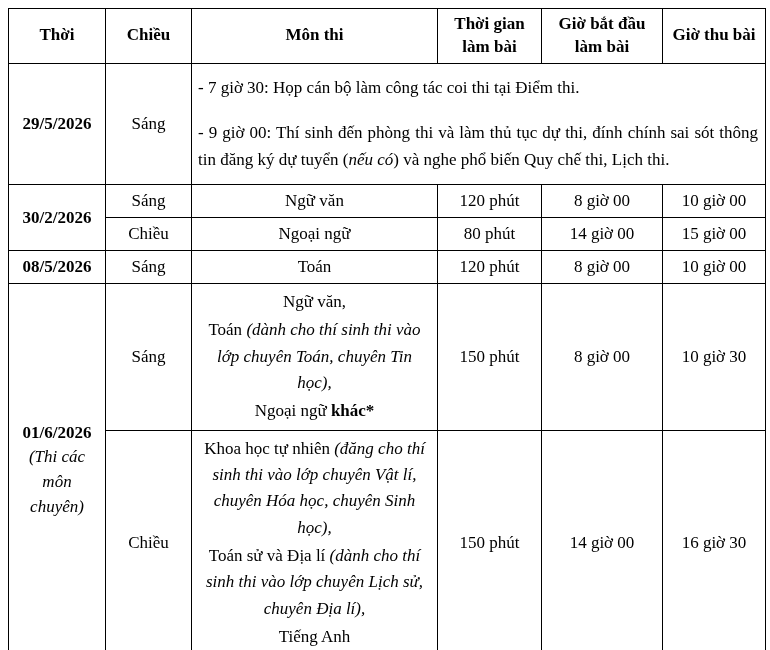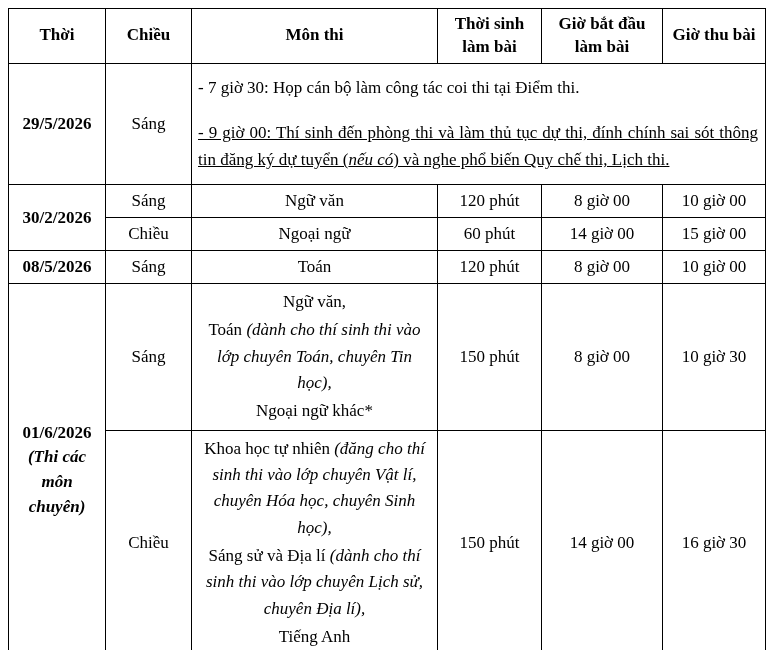--- a/index.html
+++ b/index.html
@@ -27,57 +27,56 @@
     overflow: hidden;
   }
   th {
     font-weight: bold;
     line-height: 1.35;
     padding: 4px 2px;
   }
   td.date-cell { font-weight: bold; }
   .date-note {
     display: block;
-    font-weight: bold;
+    font-weight: normal;
     font-style: italic;
     line-height: 1.45;
   }
   td.notes-cell {
     text-align: left;
     padding: 5px 7px 5px 6px;
     line-height: 1.6;
   }
   .note-par-justify {
     text-align: justify;
     margin-top: 18px;
-    text-decoration: underline;
   }
   td.subject-cell { line-height: 1.55; padding: 3px 6px; }
   .subj-par { margin: 2px 0; }
   .it { font-style: italic; }
-  .b  { font-weight: normal; }
+  .b  { font-weight: bold; }
 </style>
 </head>
 <body>
 
 <table class="schedule">
   <colgroup>
     <col style="width:97px">
     <col style="width:86px">
     <col style="width:246px">
     <col style="width:104px">
     <col style="width:121px">
     <col style="width:103px">
   </colgroup>
   <thead>
     <tr style="height:54px">
       <th>Thời</th>
       <th>Chiều</th>
       <th>Môn thi</th>
-      <th>Thời sinh làm bài</th>
+      <th>Thời gian làm bài</th>
       <th>Giờ bắt đầu làm bài</th>
       <th>Giờ thu bài</th>
     </tr>
   </thead>
   <tbody>
 
     <tr style="height:121px">
       <td class="date-cell">29/5/2026</td>
       <td>Sáng</td>
       <td class="notes-cell" colspan="4">
@@ -91,21 +90,21 @@
       <td>Sáng</td>
       <td>Ngữ văn</td>
       <td>120 phút</td>
       <td>8 giờ 00</td>
       <td>10 giờ 00</td>
     </tr>
 
     <tr style="height:33px">
       <td>Chiều</td>
       <td>Ngoại ngữ</td>
-      <td>60 phút</td>
+      <td>80 phút</td>
       <td>14 giờ 00</td>
       <td>15 giờ 00</td>
     </tr>
 
     <tr style="height:33px">
       <td class="date-cell">08/5/2026</td>
       <td>Sáng</td>
       <td>Toán</td>
       <td>120 phút</td>
       <td>8 giờ 00</td>
@@ -125,21 +124,21 @@
       </td>
       <td>150 phút</td>
       <td>8 giờ 00</td>
       <td>10 giờ 30</td>
     </tr>
 
     <tr style="height:216px">
       <td>Chiều</td>
       <td class="subject-cell">
         <div class="subj-par"><span>Khoa học tự nhiên </span><span class="it">(đăng cho thí sinh thi vào lớp chuyên Vật lí, chuyên Hóa học, chuyên Sinh học),</span></div>
-        <div class="subj-par"><span>Sáng sử và Địa lí </span><span class="it">(dành cho thí sinh thi vào lớp chuyên Lịch sử, chuyên Địa lí),</span></div>
+        <div class="subj-par"><span>Toán sử và Địa lí </span><span class="it">(dành cho thí sinh thi vào lớp chuyên Lịch sử, chuyên Địa lí),</span></div>
         <div class="subj-par">Tiếng Anh</div>
       </td>
       <td>150 phút</td>
       <td>14 giờ 00</td>
       <td>16 giờ 30</td>
     </tr>
   </tbody>
 </table>
 
 </body></html>

